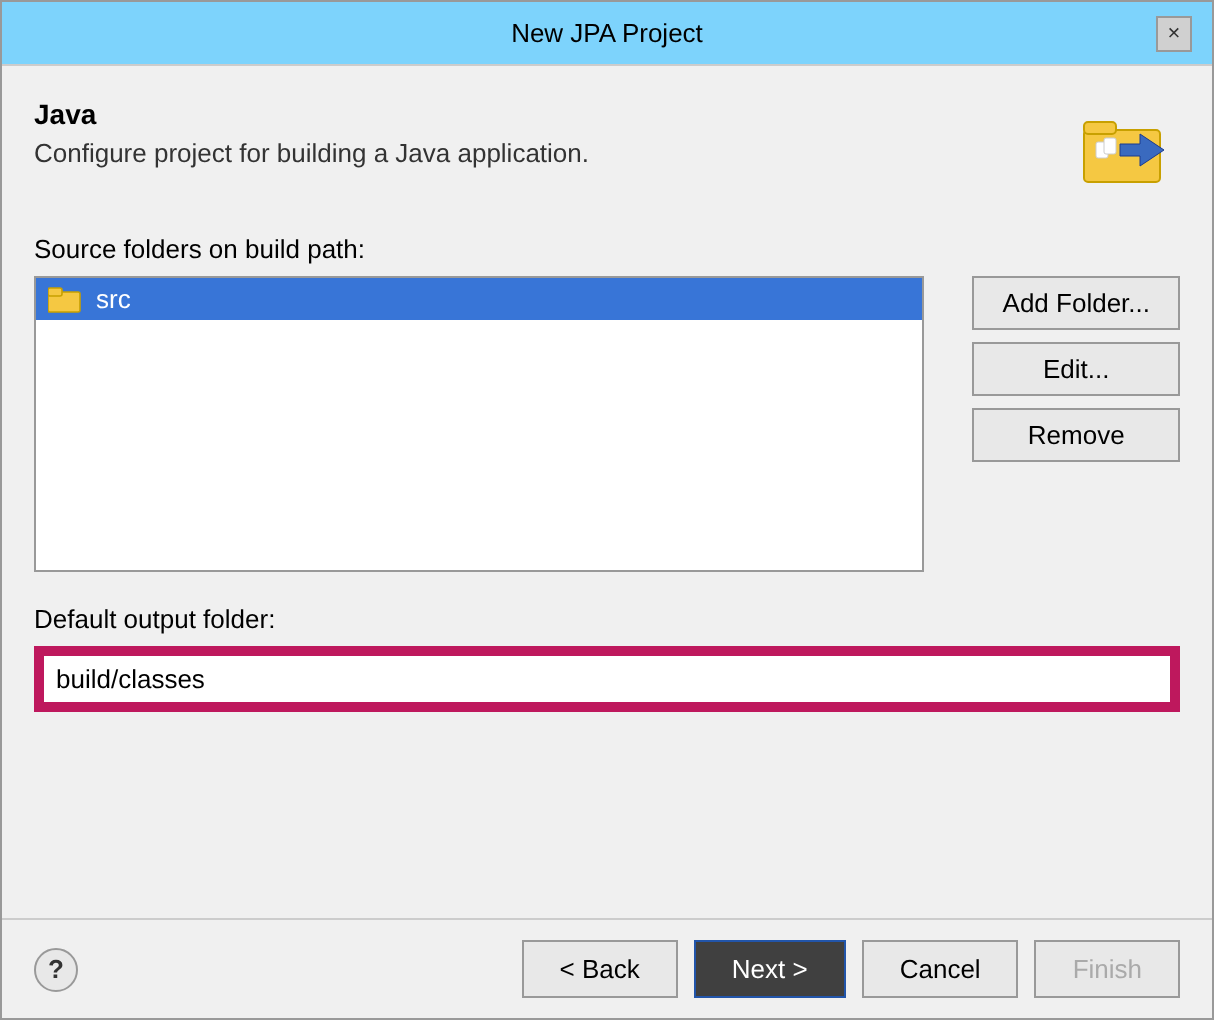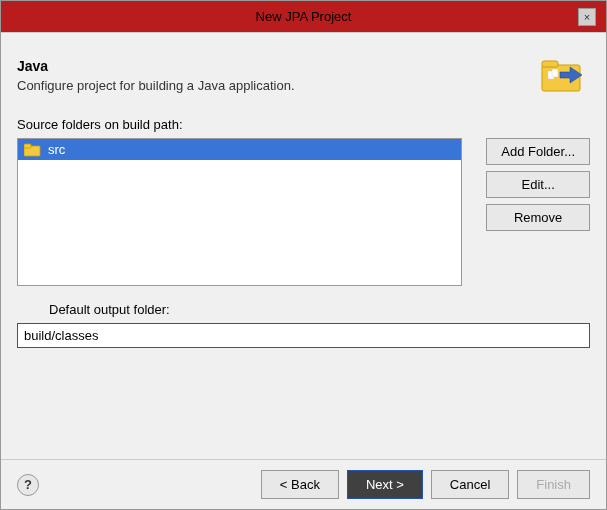--- a/index.html
+++ b/index.html
@@ -16,21 +16,21 @@
     .dialog {
       width: 607px;
       height: 510px;
       background: #f0f0f0;
       border: 1px solid #999;
       display: flex;
       flex-direction: column;
       box-shadow: 2px 2px 8px rgba(0,0,0,0.3);
     }
     .title-bar {
-      background: #b91c1c;
+      background: #7dd3fc;
       border-bottom: 1px solid #ccc;
       padding: 6px 10px;
       display: flex;
       justify-content: space-between;
       align-items: center;
       min-height: 32px;
     }
     .title-bar-title {
       font-size: 13px;
       font-weight: normal;
@@ -50,21 +50,21 @@
       color: #333;
     }
     .content {
       flex: 1;
       padding: 16px 16px 8px 16px;
       display: flex;
       flex-direction: column;
     }
     .header-row {
       display: flex;
-      align-items: center;
+      align-items: flex-start;
       margin-bottom: 16px;
     }
     .header-text {
       flex: 1;
     }
     .header-title {
       font-size: 14px;
       font-weight: bold;
       margin-bottom: 4px;
     }
@@ -119,26 +119,25 @@
       cursor: pointer;
       font-size: 13px;
       min-width: 88px;
       text-align: center;
       white-space: nowrap;
     }
     .btn:disabled { color: #aaa; cursor: default; }
     .output-label {
       font-size: 13px;
       margin-bottom: 6px;
-      margin-left: 32px;
     }
     .output-input {
       width: 100%;
       padding: 4px 6px;
-      border: 1px solid #be185d;
+      border: 5px solid #be185d;
       background: #fff;
       font-size: 13px;
     }
     .spacer { flex: 1; }
     .footer {
       border-top: 1px solid #ccc;
       padding: 10px 16px;
       display: flex;
       align-items: center;
       gap: 8px;

